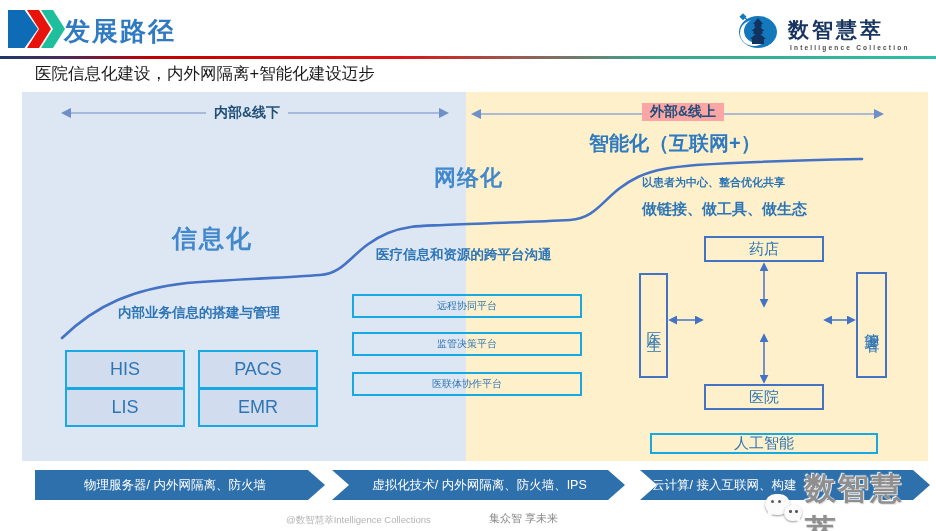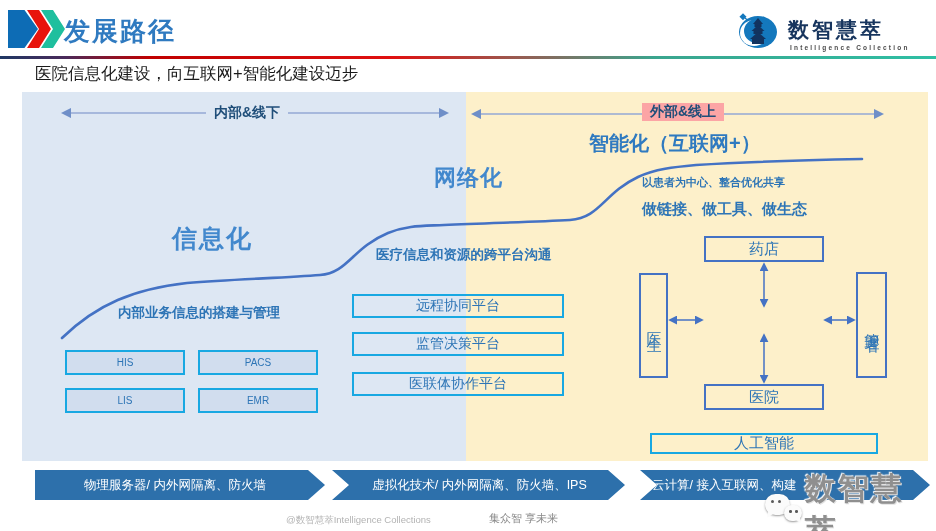--- a/index.html
+++ b/index.html
@@ -42,22 +42,22 @@
   .st3{left:567px;top:38px;font-size:20px;color:#2f7ac0;}
   .desc{position:absolute;z-index:2;font-weight:bold;color:#2e75b6;font-size:13.5px;}
   .d1{left:96px;top:212px;}
   .d2{left:354px;top:154px;}
   .d3a{left:620px;top:83px;font-size:11px;}
   .d3b{left:620px;top:108px;font-size:15px;}
   .box{position:absolute;z-index:2;display:flex;align-items:center;justify-content:center;
     color:#2e75b6;box-sizing:border-box;}
   .box-cyan{border:2px solid #18a8e2;}
   .box-royal{border:2px solid #4472c4;}
-  .sysbox{width:120px;height:25px;font-size:10px;background:rgba(186,202,228,0.35);}
-  .platbox{width:212px;height:24px;font-size:14px;}
+  .sysbox{width:120px;height:39px;font-size:18px;background:rgba(186,202,228,0.35);}
+  .platbox{width:230px;height:24px;font-size:10px;}
   .nodebox{font-size:15px;}
   .vert{writing-mode:vertical-lr;text-orientation:upright;letter-spacing:6px;}
   
   .ribbon{position:absolute;top:470px;height:30px;background:#2d70ab;z-index:1;
     color:#ffffff;font-size:12.5px;display:flex;align-items:center;justify-content:center;}
   .rib1{left:35px;width:290px;
     clip-path:polygon(0 0,calc(100% - 17px) 0,100% 50%,calc(100% - 17px) 100%,0 100%);
     padding-right:10px;box-sizing:border-box;}
   .rib2{left:332px;width:293px;
     clip-path:polygon(0 0,calc(100% - 17px) 0,100% 50%,calc(100% - 17px) 100%,0 100%,17px 50%);
@@ -105,21 +105,21 @@
       <rect x="17.5" y="23" width="9" height="3"></rect>
       <polygon points="22,24 14,31 30,31"></polygon>
       <rect x="16" y="31" width="12" height="5"></rect>
     </g>
   </svg>
   <span class="brand-name">数智慧萃</span>
   <span class="brand-tag">Intelligence Collection</span>
 </div>
 <div class="hdr-rule"></div>
 
-<div class="subtitle">医院信息化建设，向互联网+智能化建设迈步</div>
+<div class="subtitle">医院信息化建设，内外网隔离+智能化建设迈步</div>
 
 <div class="panel">
   <div class="zone-left"></div>
   <div class="zone-right"></div>
 
   <svg width="906" height="369" viewBox="0 0 906 369">
     <defs>
       <marker id="ah" viewBox="0 0 10 10" refX="8" refY="5" markerWidth="6.5" markerHeight="6.5" orient="auto-start-reverse">
         <path d="M0,0 L10,5 L0,10 z" fill="#6f8fc8"></path>
       </marker>

